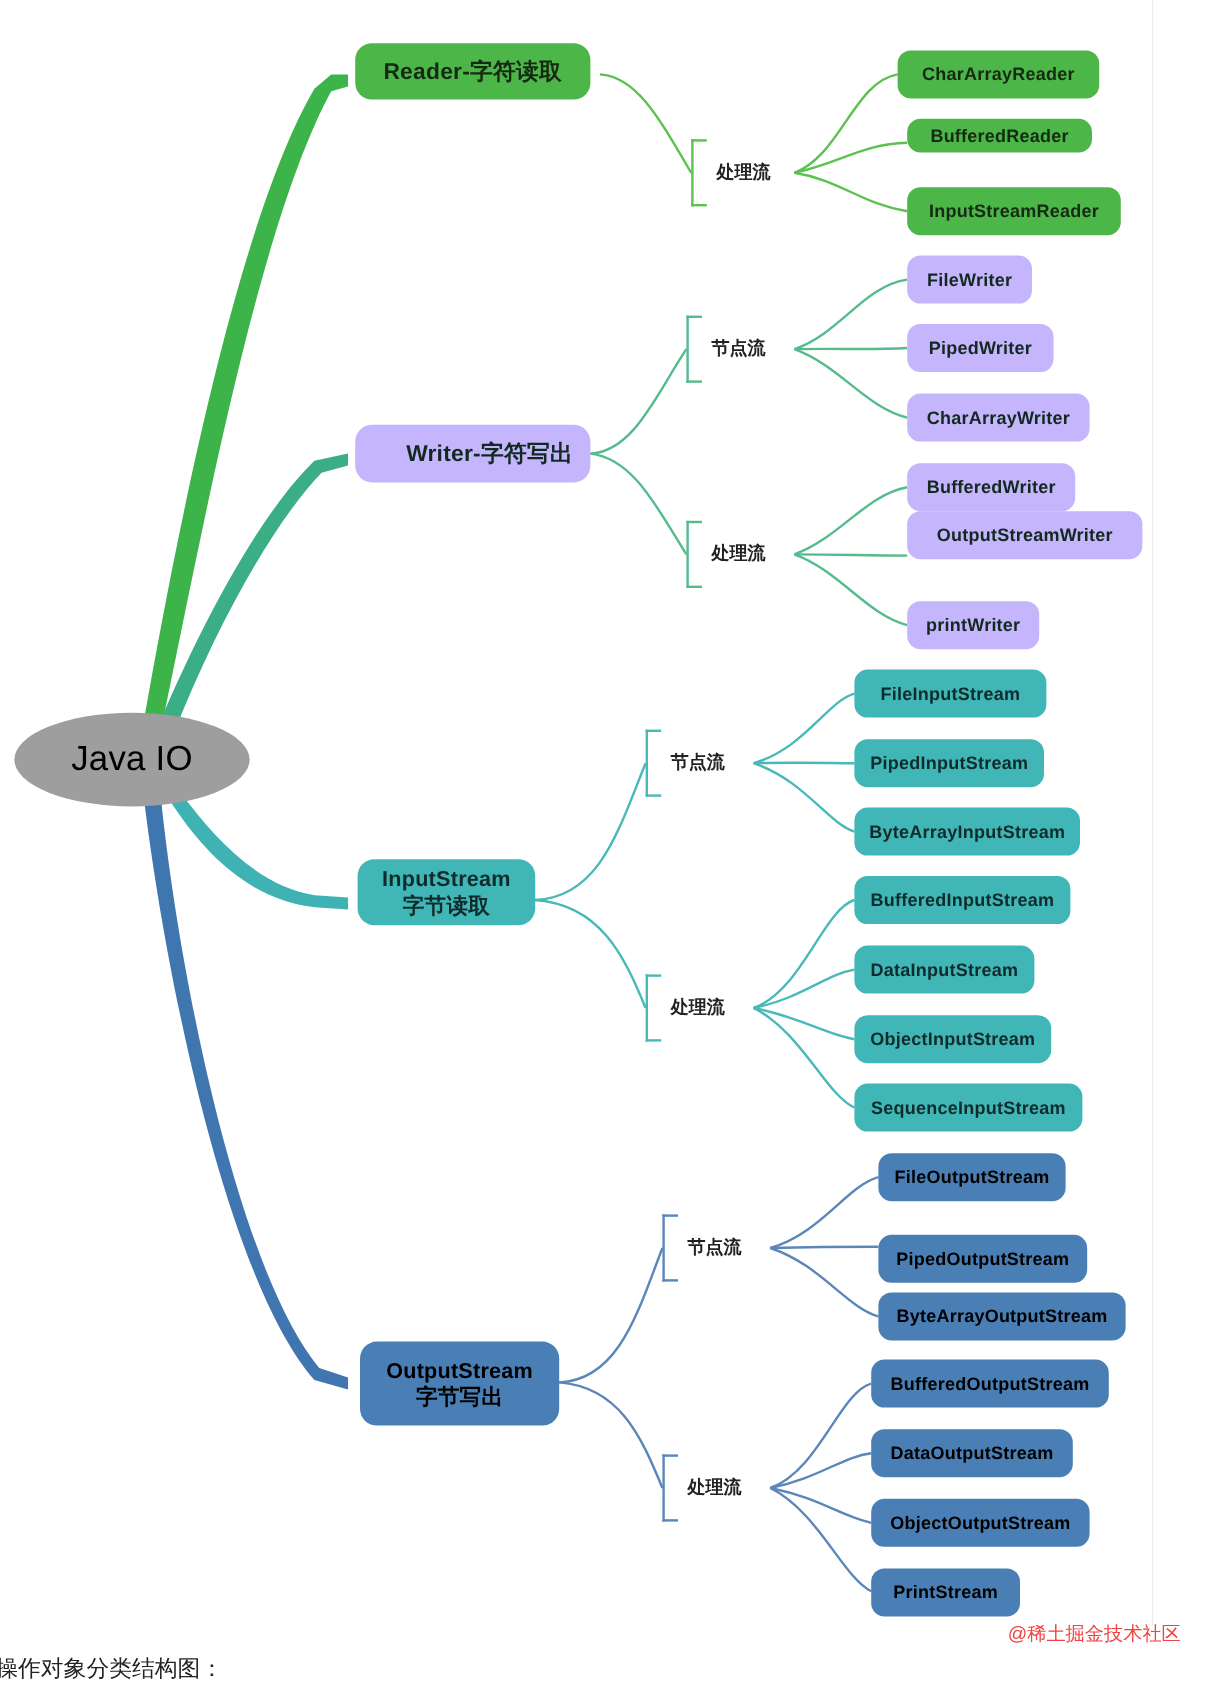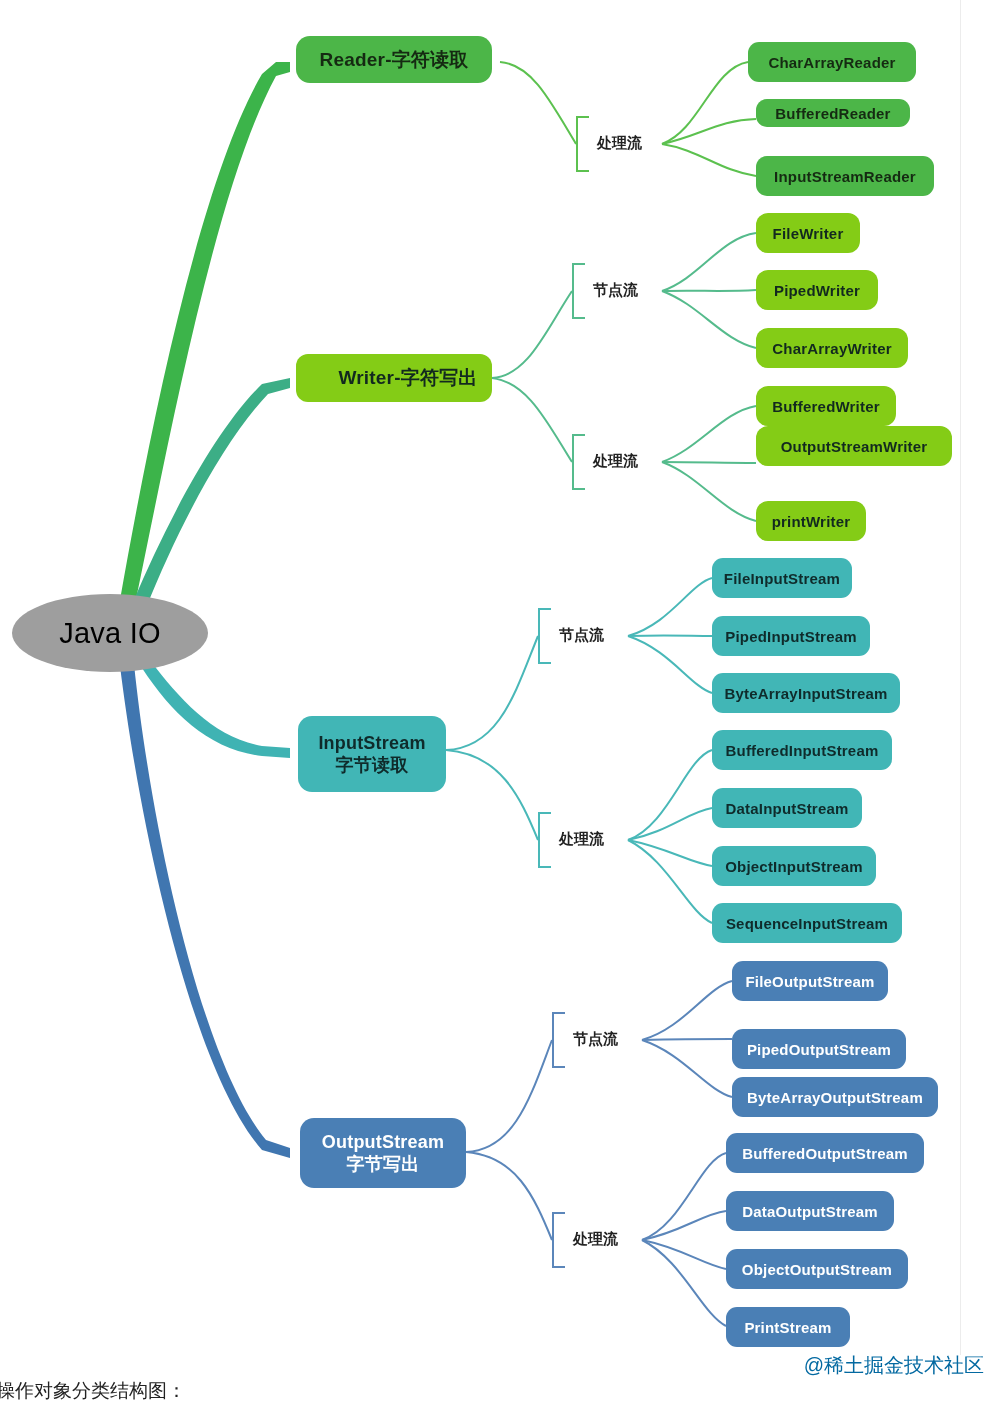--- a/index.html
+++ b/index.html
@@ -20,43 +20,43 @@
     width:196px;height:78px;left:12px;top:594px;
     border-radius:50%;background:#9e9e9e;color:#000000;
     font-size:29px;font-weight:500;
   }
   .branch{border-radius:14px;}
   .leaf{border-radius:11px;font-size:15px;font-weight:600;}
 
   
   .c-reader{background:#4cb648;color:#152a12;}
   
-  .c-writer{background:#84cc16;color:#12291f;border-radius:12px;}
+  .c-writer{background:#c4b5fd;color:#12291f;}
   
   .c-instream{background:#41b6b6;color:#0f2b2b;}
   
-  .c-outstream{background:#4a7fb5;color:#ffffff;}
+  .c-outstream{background:#4a7fb5;color:#000000;}
 
   .sub{
     position:absolute;font-size:15px;font-weight:700;color:#222;
     white-space:pre;display:flex;align-items:center;
   }
   .bracket{
     position:absolute;box-sizing:border-box;
     border-left:2px solid;border-top:2px solid;border-bottom:2px solid;
     border-right:none;width:13px;
   }
   .br-reader{border-color:#5cc14f;}
   .br-writer{border-color:#55bb8c;}
   .br-in{border-color:#49b8b8;}
   .br-out{border-color:#5b86ba;}
 
   .rule{position:absolute;top:0;width:1px;height:1355px;background:#ececec;}
   .watermark{
-    position:absolute;right:22px;top:1352px;font-size:20px;color:#0369a1;
+    position:absolute;right:22px;top:1352px;font-size:16px;color:#ef4444;
     white-space:pre;
   }
   .pagetext{
     position:absolute;left:-4px;top:1378px;font-size:19px;color:#222;
     white-space:pre;font-weight:500;
   }
 </style>
 </head>
 <body>
 
@@ -146,30 +146,30 @@
   <div class="node leaf c-writer" style="left:756px;top:386px;width:140px;height:40px;">
     <span>BufferedWriter</span>
   </div>
   <div class="node leaf c-writer" style="left:756px;top:426px;width:196px;height:40px;">
     <span>OutputStreamWriter</span>
   </div>
   <div class="node leaf c-writer" style="left:756px;top:501px;width:110px;height:40px;">
     <span>printWriter</span>
   </div>
 
-  <div class="node branch c-instream" style="left:298px;top:716px;width:148px;height:76px;font-size:18px;line-height:1.25;">
+  <div class="node branch c-instream" style="left:298px;top:716px;width:148px;height:55px;font-size:18px;line-height:1.25;">
     <span>InputStream
 字节读取</span>
   </div>
   <div class="bracket br-in" style="left:538px;top:608px;height:56px;"></div>
   <div class="sub" style="left:559px;top:626px;">节点流</div>
   <div class="bracket br-in" style="left:538px;top:812px;height:56px;"></div>
   <div class="sub" style="left:559px;top:830px;">处理流</div>
 
-  <div class="node leaf c-instream" style="left:712px;top:558px;width:140px;height:40px;">
+  <div class="node leaf c-instream" style="left:712px;top:558px;width:160px;height:40px;">
     <span>FileInputStream</span>
   </div>
   <div class="node leaf c-instream" style="left:712px;top:673px;width:188px;height:40px;">
     <span>ByteArrayInputStream</span>
   </div>
   <div class="node leaf c-instream" style="left:712px;top:616px;width:158px;height:40px;">
     <span>PipedInputStream</span>
   </div>
   <div class="node leaf c-instream" style="left:712px;top:730px;width:180px;height:40px;">
     <span>BufferedInputStream</span>

